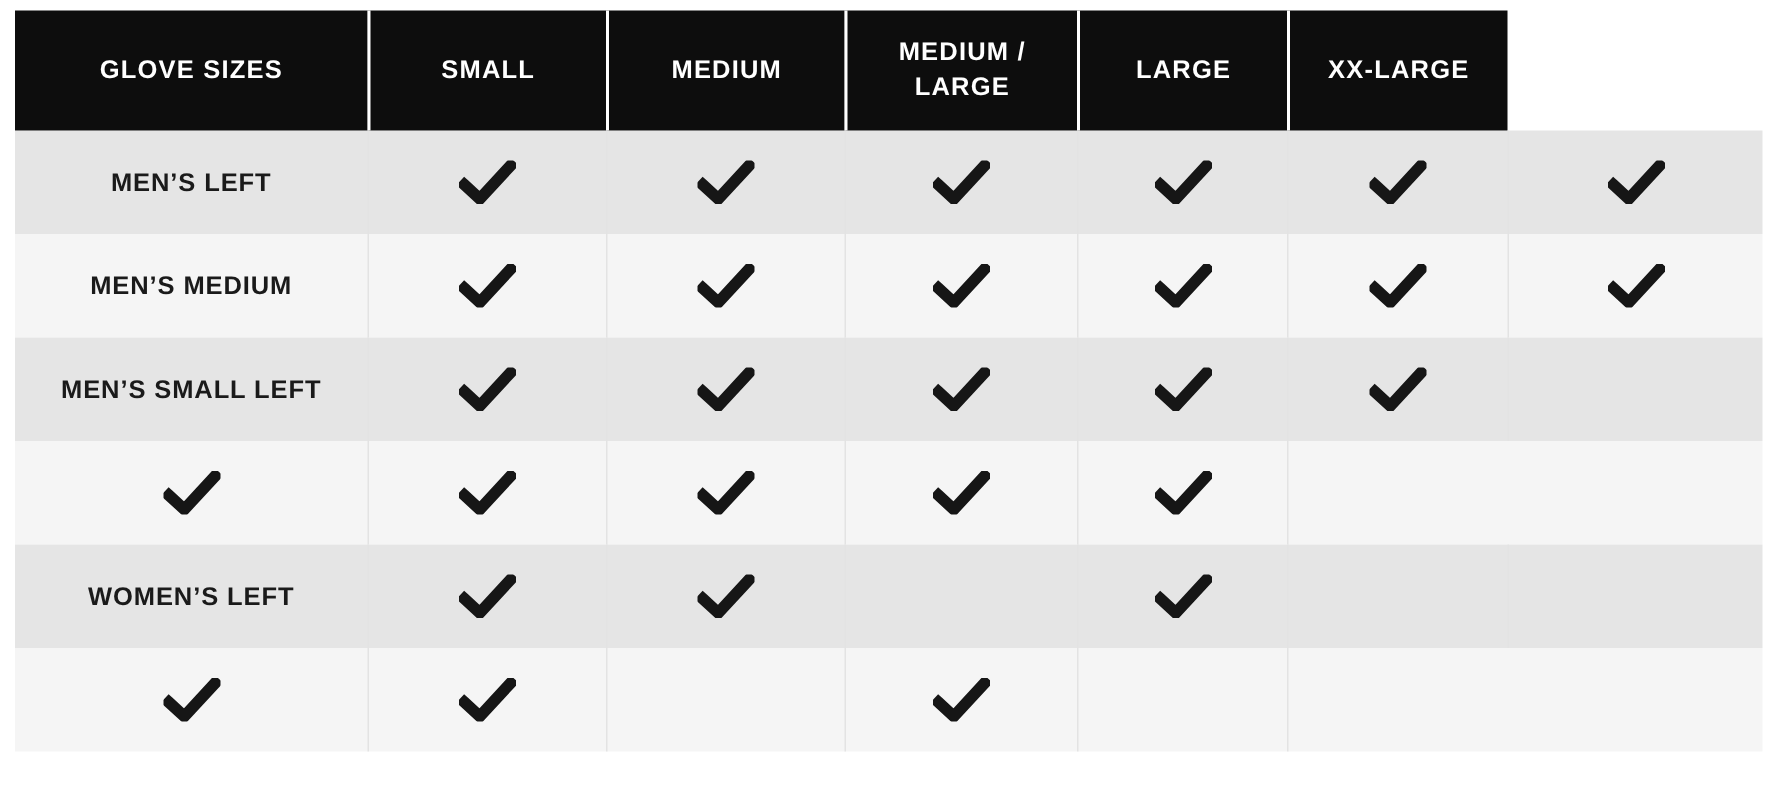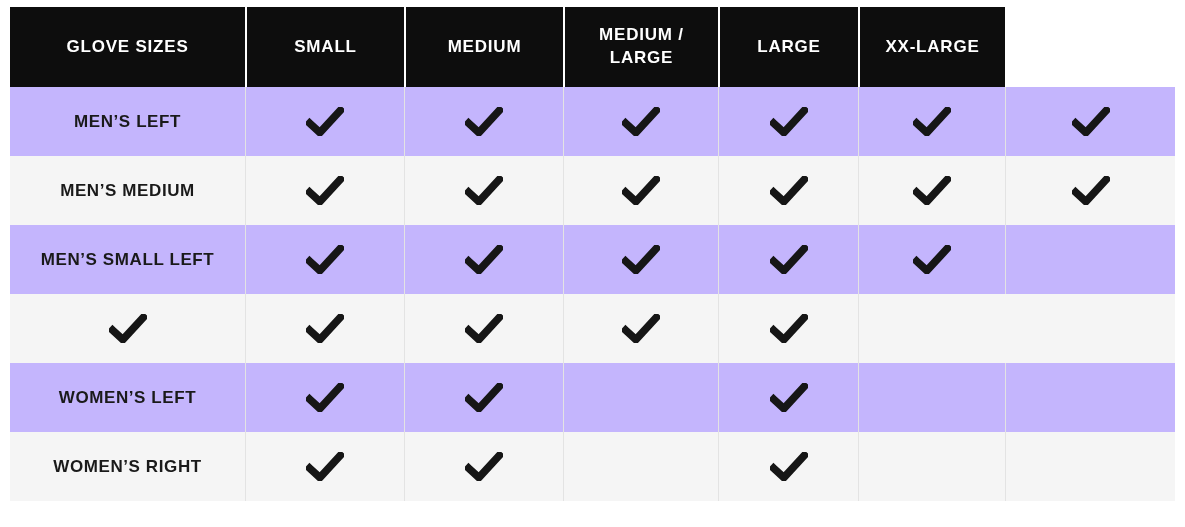--- a/index.html
+++ b/index.html
@@ -28,21 +28,21 @@
     text-align: center;
   }
   .th + .th { border-left: 2px solid #ffffff; }
   .ht {
     font-weight: 700;
     font-size: 17px;
     letter-spacing: 0.8px;
     line-height: 1.35;
   }
   .sz { max-width: 100px; }
-  .tr { height: 69px; background: #c4b5fd; }
+  .tr { height: 69px; background: #e5e5e5; }
   .tr:nth-child(even) { background: #f5f5f5; }
   .td {
     display: flex;
     align-items: center;
     justify-content: center;
   }
   .td + .td { border-left: 1px solid #e3e3e3; }
   .rl {
     font-weight: 700;
     font-size: 17px;
@@ -259,23 +259,20 @@
         </div>
       <div class="td">
           <svg class="check" viewBox="0 0 44 34" style="visibility: hidden;">
             <path d="M4 19 L16 30 L40 4"></path>
           </svg>
         </div>
     </div>
 
     <div class="tr">
       <div class="td">
-        <span class="rl">WOMEN’S RIGHT</span>
-      </div>
-      <div class="td">
           <svg class="check" viewBox="0 0 44 34">
             <path d="M4 19 L16 30 L40 4"></path>
           </svg>
         </div>
       <div class="td">
           <svg class="check" viewBox="0 0 44 34">
             <path d="M4 19 L16 30 L40 4"></path>
           </svg>
         </div>
       <div class="td">

